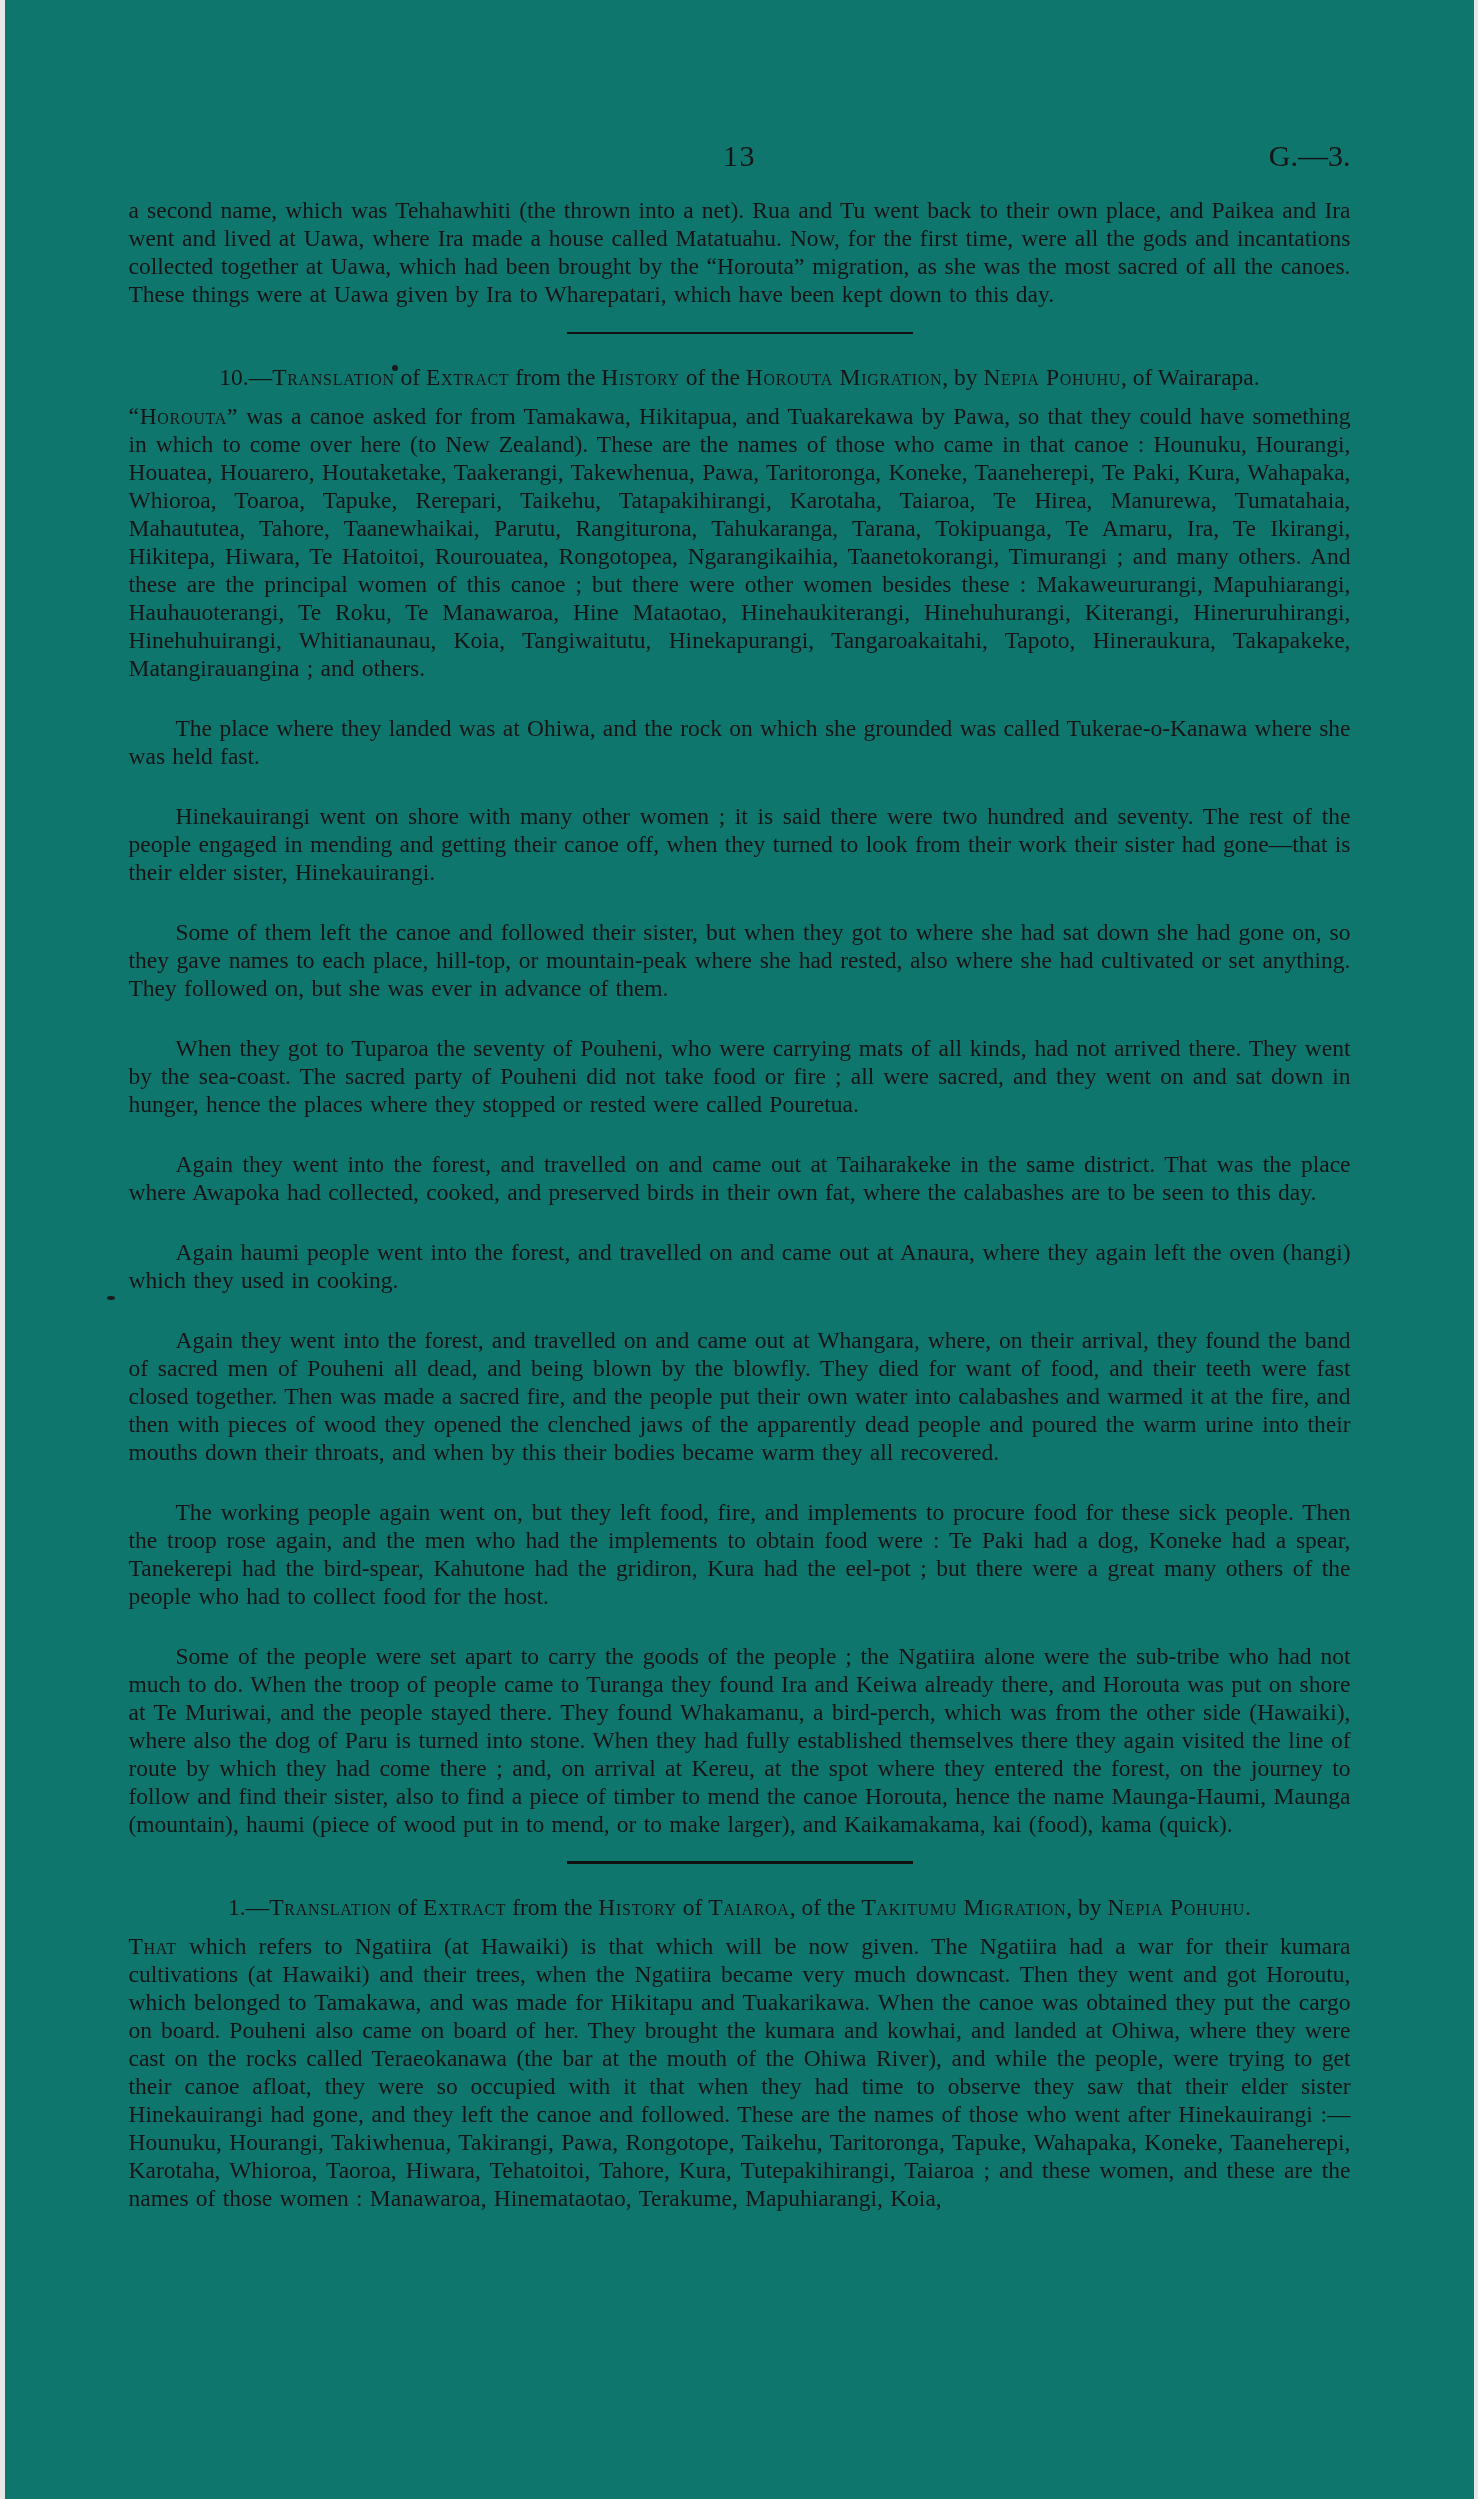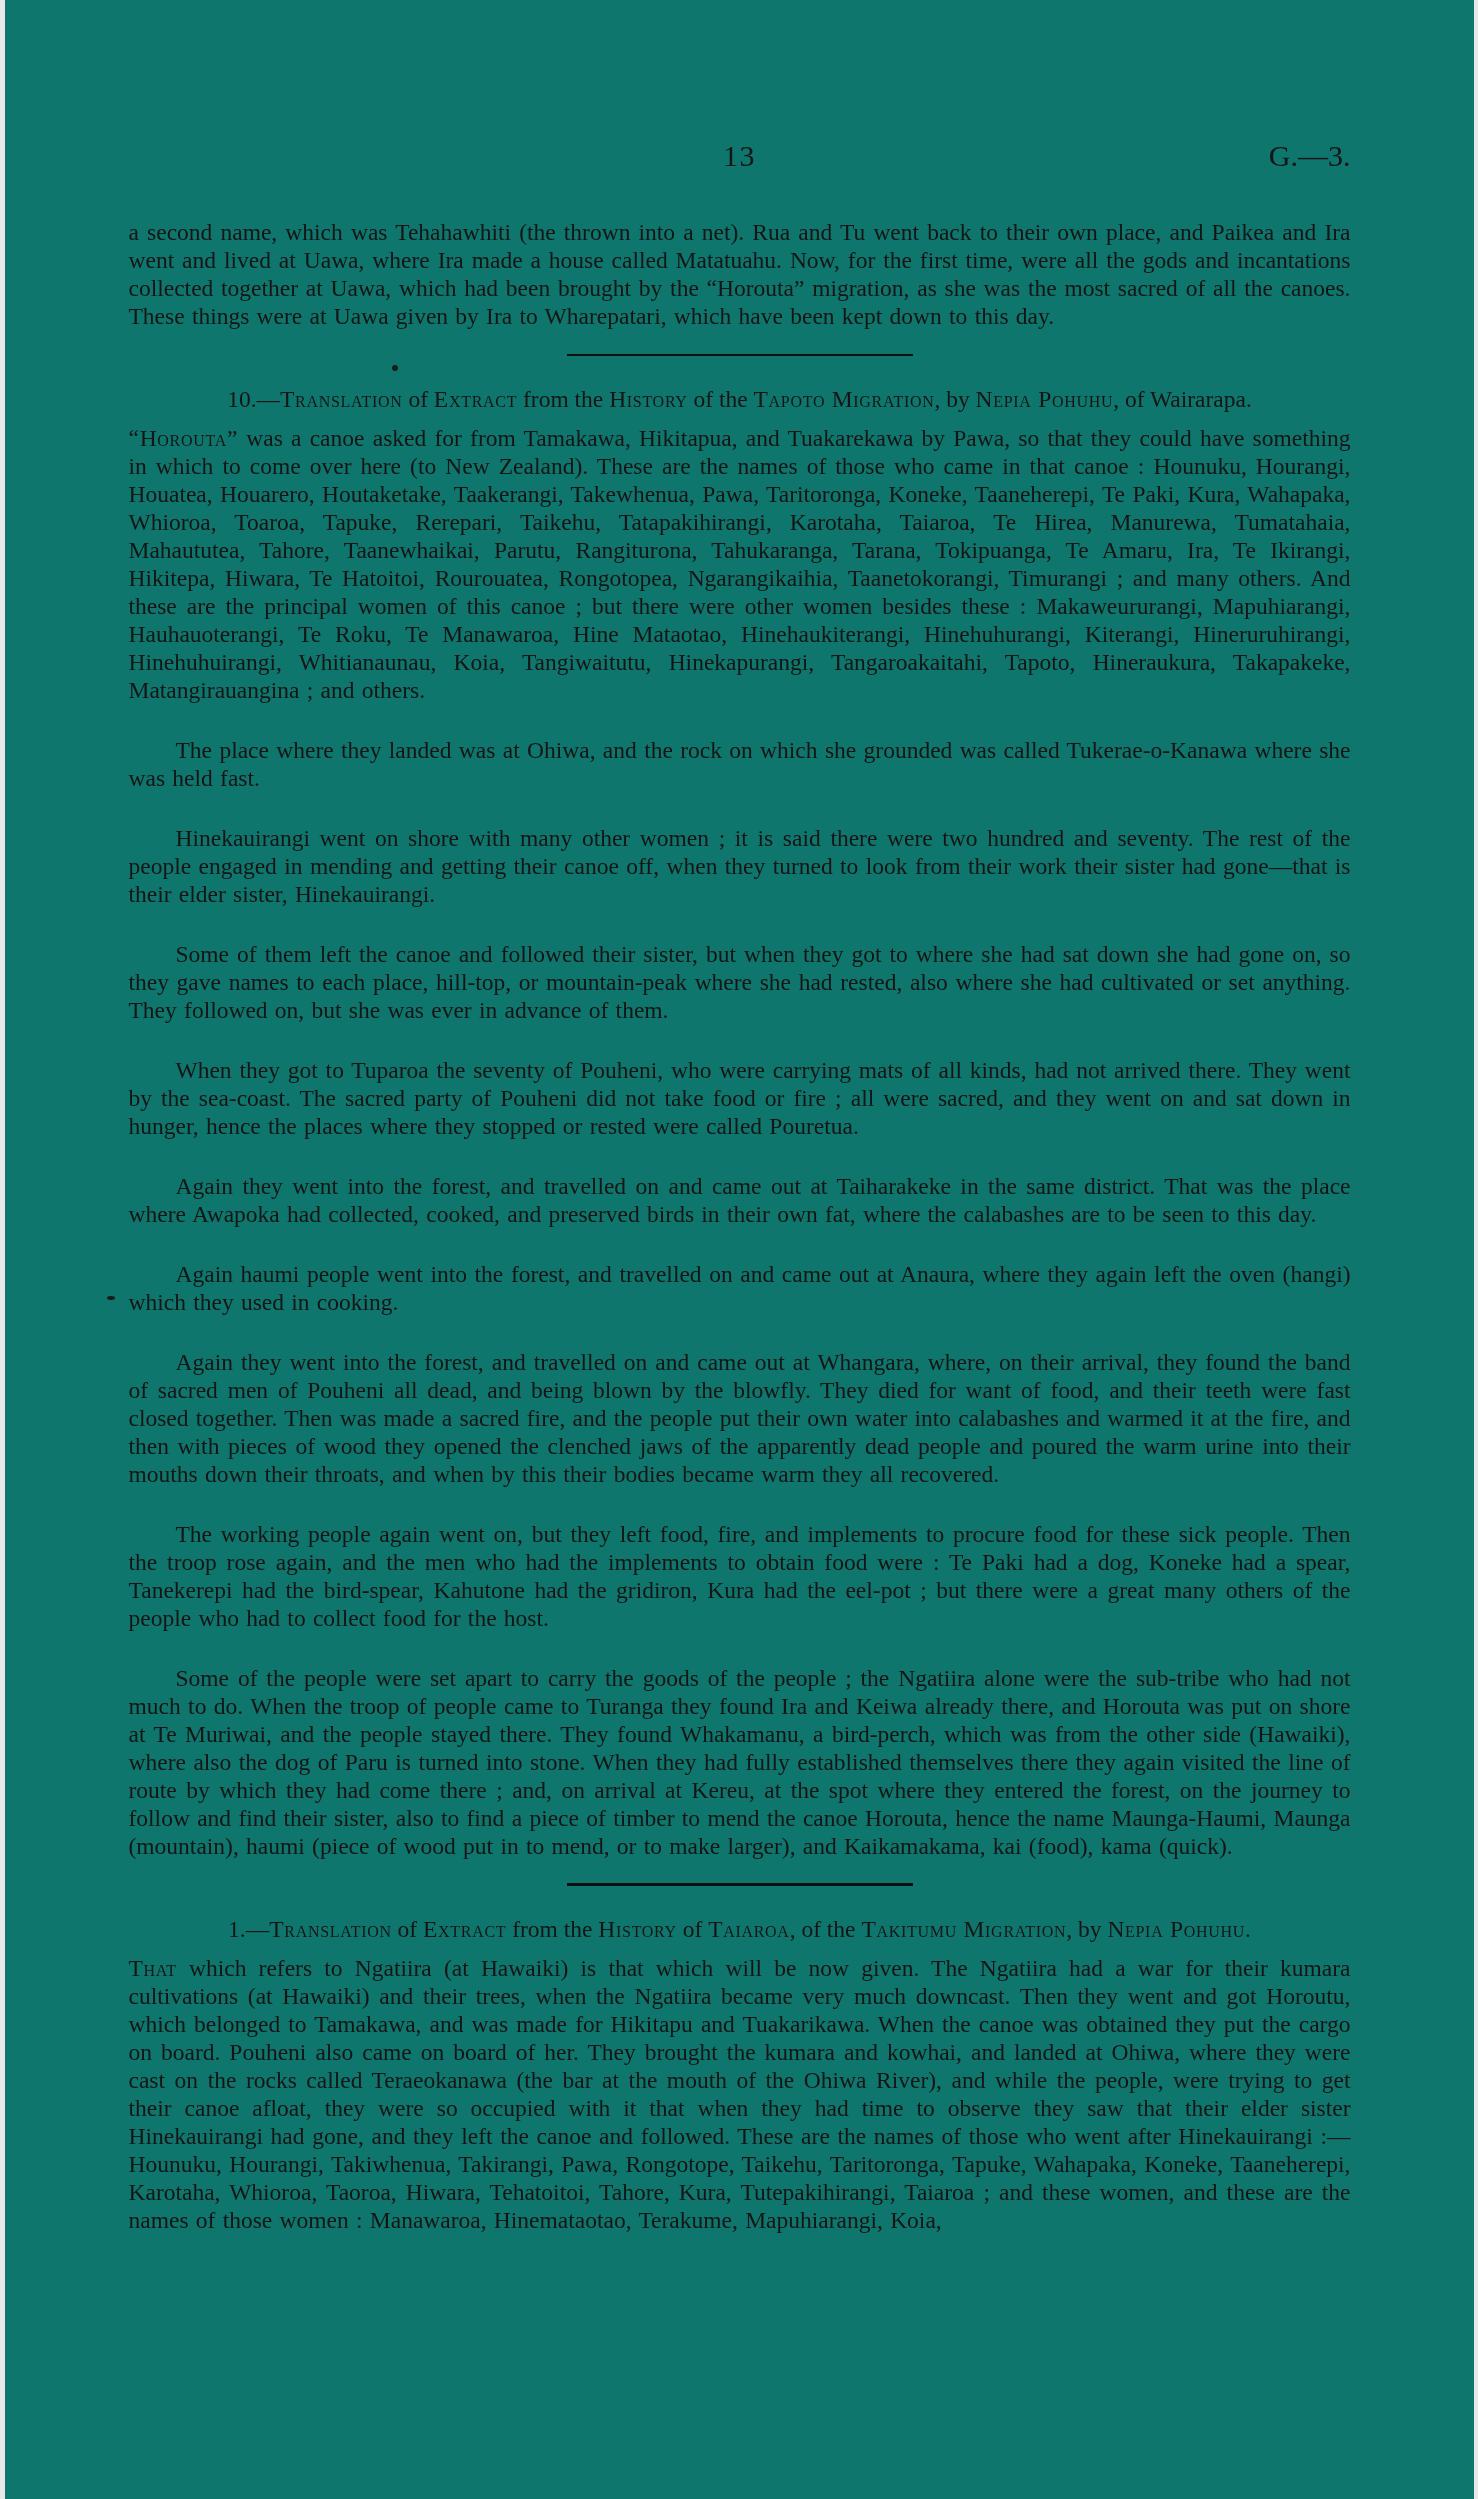--- a/index.html
+++ b/index.html
@@ -30,21 +30,21 @@
     transform: translateX(-50%);
     letter-spacing: 1.4px;
   }
   .doc-ref {
     position: absolute;
     right: 0;
     top: 0;
   }
   .content {
     position: absolute;
-    top: 218px;
+    top: 196px;
     left: 124px;
     right: 123px;
     text-align: justify;
   }
   p.para {
     margin: 0;
     word-spacing: 1.4px;
   }
   p.para.indent { text-indent: 47px; margin-top: 32px; }
   .divider {
@@ -74,21 +74,21 @@
 
 <div class="page">
   <div class="header">
     <span class="page-num">13</span>
     <span class="doc-ref">G.—3.</span>
   </div>
   <div class="content">
     <p class="para" id="intro"><span>a second name, which was Tehahawhiti (the thrown into a net).  Rua and Tu went back to their own place, and Paikea and Ira went and lived at Uawa, where Ira made a house called Matatuahu.  Now, for the first time, were all the gods and incantations collected together at Uawa, which had been brought by the “Horouta” migration, as she was the most sacred of all the canoes.  These things were at Uawa given by Ira to Wharepatari, which have been kept down to this day.</span></p>
     <div id="sections">
         <div class="divider"></div>
-        <h2 class="section-heading"><span>10.—</span><span class="sc">Translation</span><span> of </span><span class="sc">Extract</span><span> from the </span><span class="sc">History</span><span> of the </span><span class="sc">Tapoto Migration</span><span>, by </span><span class="sc">Nepia Pohuhu</span><span>, of Wairarapa.</span></h2>
+        <h2 class="section-heading"><span>10.—</span><span class="sc">Translation</span><span> of </span><span class="sc">Extract</span><span> from the </span><span class="sc">History</span><span> of the </span><span class="sc">Horouta Migration</span><span>, by </span><span class="sc">Nepia Pohuhu</span><span>, of Wairarapa.</span></h2>
         <p class="para"><span class="sc">“Horouta”</span><span> was a canoe asked for from Tamakawa, Hikitapua, and Tuakarekawa by Pawa, so that they could have something in which to come over here (to New Zealand).  These are the names of those who came in that canoe :  Hounuku, Hourangi, Houatea, Houarero, Houtaketake, Taakerangi, Takewhenua, Pawa, Taritoronga, Koneke, Taaneherepi, Te Paki, Kura, Wahapaka, Whioroa, Toaroa, Tapuke, Rerepari, Taikehu, Tatapakihirangi, Karotaha, Taiaroa, Te Hirea, Manurewa, Tumatahaia, Mahaututea, Tahore, Taanewhaikai, Parutu, Rangiturona, Tahukaranga, Tarana, Tokipuanga, Te Amaru, Ira, Te Ikirangi, Hikitepa, Hiwara, Te Hatoitoi, Rourouatea, Rongotopea, Ngarangikaihia, Taanetokorangi, Timurangi ; and many others.  And these are the principal women of this canoe ; but there were other women besides these :  Makaweururangi, Mapuhiarangi, Hauhauoterangi, Te Roku, Te Manawaroa, Hine Mataotao, Hinehaukiterangi, Hinehuhurangi, Kiterangi, Hineruruhirangi, Hinehuhuirangi, Whitianaunau, Koia, Tangiwaitutu, Hinekapurangi, Tangaroakaitahi, Tapoto, Hineraukura, Takapakeke, Matangirauangina ; and others.</span></p>
         <p class="para indent"><span>The place where they landed was at Ohiwa, and the rock on which she grounded was called Tukerae-o-Kanawa where she was held fast.</span></p>
         <p class="para indent"><span>Hinekauirangi went on shore with many other women ; it is said there were two hundred and seventy.  The rest of the people engaged in mending and getting their canoe off, when they turned to look from their work their sister had gone—that is their elder sister, Hinekauirangi.</span></p>
         <p class="para indent"><span>Some of them left the canoe and followed their sister, but when they got to where she had sat down she had gone on, so they gave names to each place, hill-top, or mountain-peak where she had rested, also where she had cultivated or set anything.  They followed on, but she was ever in advance of them.</span></p>
         <p class="para indent"><span>When they got to Tuparoa the seventy of Pouheni, who were carrying mats of all kinds, had not arrived there.  They went by the sea-coast.  The sacred party of Pouheni did not take food or fire ; all were sacred, and they went on and sat down in hunger, hence the places where they stopped or rested were called Pouretua.</span></p>
         <p class="para indent"><span>Again they went into the forest, and travelled on and came out at Taiharakeke in the same district.  That was the place where Awapoka had collected, cooked, and preserved birds in their own fat, where the calabashes are to be seen to this day.</span></p>
         <p class="para indent"><span>Again haumi people went into the forest, and travelled on and came out at Anaura, where they again left the oven (hangi) which they used in cooking.</span></p>
         <p class="para indent"><span>Again they went into the forest, and travelled on and came out at Whangara, where, on their arrival, they found the band of sacred men of Pouheni all dead, and being blown by the blowfly.  They died for want of food, and their teeth were fast closed together.  Then was made a sacred fire, and the people put their own water into calabashes and warmed it at the fire, and then with pieces of wood they opened the clenched jaws of the apparently dead people and poured the warm urine into their mouths down their throats, and when by this their bodies became warm they all recovered.</span></p>
         <p class="para indent"><span>The working people again went on, but they left food, fire, and implements to procure food for these sick people.  Then the troop rose again, and the men who had the implements to obtain food were :  Te Paki had a dog, Koneke had a spear, Tanekerepi had the bird-spear, Kahutone had the gridiron, Kura had the eel-pot ;  but there were a great many others of the people who had to collect food for the host.</span></p>
         <p class="para indent"><span>Some of the people were set apart to carry the goods of the people ;  the Ngatiira alone were the sub-tribe who had not much to do.  When the troop of people came to Turanga they found Ira and Keiwa already there, and Horouta was put on shore at Te Muriwai, and the people stayed there.  They found Whakamanu, a bird-perch, which was from the other side (Hawaiki), where also the dog of Paru is turned into stone.  When they had fully established themselves there they again visited the line of route by which they had come there ;  and, on arrival at Kereu, at the spot where they entered the forest, on the journey to follow and find their sister, also to find a piece of timber to mend the canoe Horouta, hence the name Maunga-Haumi, Maunga (mountain), haumi (piece of wood put in to mend, or to make larger), and Kaikamakama, kai (food), kama (quick).</span></p>

